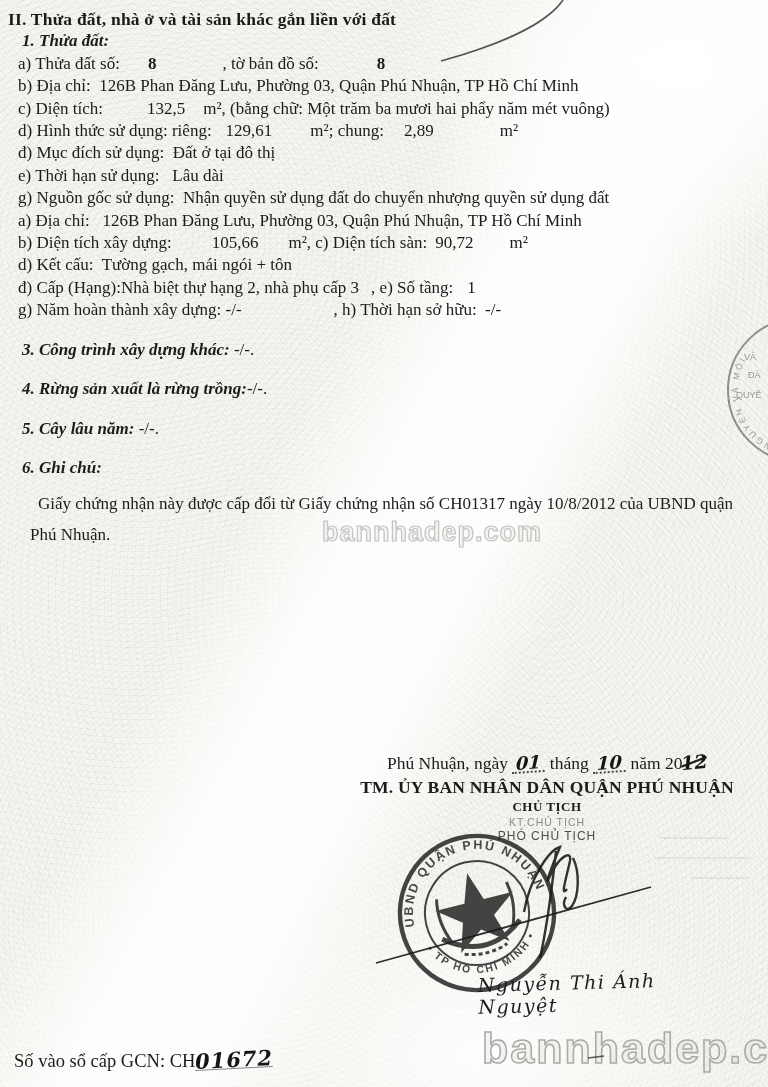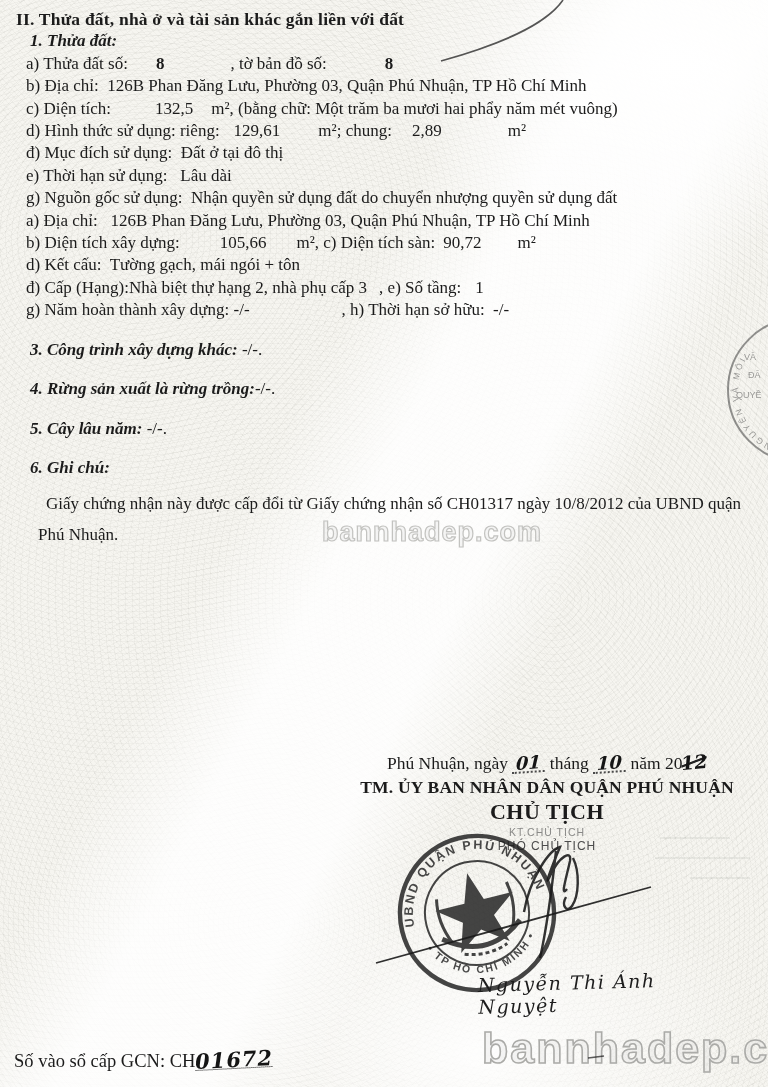--- a/index.html
+++ b/index.html
@@ -10,39 +10,39 @@
     background-color:#f6f5f0;
     background-image:
       radial-gradient(ellipse 420px 260px at 88% 6%, rgba(255,255,255,.95), rgba(255,255,255,0) 70%),
       linear-gradient(118deg, rgba(255,255,255,0) 38%, rgba(255,255,255,.85) 47%, rgba(255,255,255,.85) 58%, rgba(255,255,255,0) 66%),
       radial-gradient(ellipse 430px 300px at 62% 97%, rgba(255,255,255,.9), rgba(255,255,255,0) 65%),
       repeating-radial-gradient(circle at 18% 22%, rgba(110,110,100,.055) 0 1px, rgba(0,0,0,0) 1px 6px),
       repeating-radial-gradient(circle at 72% 55%, rgba(110,110,100,.05) 0 1px, rgba(0,0,0,0) 1px 7px),
       repeating-radial-gradient(circle at 35% 85%, rgba(110,110,100,.05) 0 1px, rgba(0,0,0,0) 1px 5px),
       repeating-linear-gradient(48deg, rgba(100,100,90,.035) 0 1px, rgba(0,0,0,0) 1px 4px);
   }
-  .content{position:absolute;left:16px;top:8px;right:4px;font-size:17px;line-height:22.4px;}
+  .content{position:absolute;left:8px;top:8px;right:4px;font-size:17px;line-height:22.4px;}
   .line{white-space:nowrap;}
   .h-main{font-weight:bold;font-size:17.5px;letter-spacing:.2px;}
   .sec-title{font-weight:bold;font-style:italic;margin-left:14px;}
   .item{margin-left:10px;}
   .b{font-weight:bold;}
   .sp{display:inline-block;}
   .note{margin:9px 0 0 22px;width:724px;white-space:normal;text-indent:8px;line-height:31px;}
   .sec-x{margin-top:17px;}
 
   
   .sign-area{position:absolute;left:326px;top:751px;width:442px;text-align:center;}
   .date-line{font-size:17.5px;white-space:nowrap;}
   .hw{font-family:"DejaVu Serif",serif;font-style:italic;font-weight:bold;color:#151515;}
   .hw-num{display:inline-block;border-bottom:2px dotted #4a4a4a;padding:0 4px;transform:rotate(-4deg) skewX(-6deg);font-size:18px;line-height:16px;}
   .hw-year{display:inline-block;margin-left:-2px;transform:rotate(-6deg);font-size:19px;
     background:linear-gradient(165deg, rgba(0,0,0,0) 44%, #222 47%, #222 52%, rgba(0,0,0,0) 55%);}
   .authority{font-weight:bold;font-size:17.5px;margin-top:3px;letter-spacing:.2px;}
-  .chair{font-weight:bold;font-size:22px;margin-top:1px;letter-spacing:.5px;}
+  .chair{font-weight:bold;font-size:13px;margin-top:1px;letter-spacing:.5px;}
   .kt{font-family:"Liberation Sans",sans-serif;font-size:10.5px;color:#8a8a88;margin-top:1px;letter-spacing:1px;}
   .deputy{font-family:"Liberation Sans",sans-serif;font-size:12px;color:#4c4c4c;letter-spacing:1px;margin-top:1px;}
 
   .signer-name{position:absolute;left:478px;top:971px;width:220px;font-style:italic;font-size:19px;
     letter-spacing:1.5px;transform:rotate(-1.5deg);color:#1d1d1d;font-family:"DejaVu Serif",serif;}
 
   .footer-line{position:absolute;left:14px;top:1047px;font-size:18.5px;white-space:nowrap;}
   .footer-num{display:inline-block;font-size:21px;transform:rotate(-3deg);letter-spacing:1px;text-decoration:underline dotted 1px;}
 
   .wm{font-family:Liberation Sans, sans-serif;font-weight:bold;color:rgba(220,220,218,.25);

